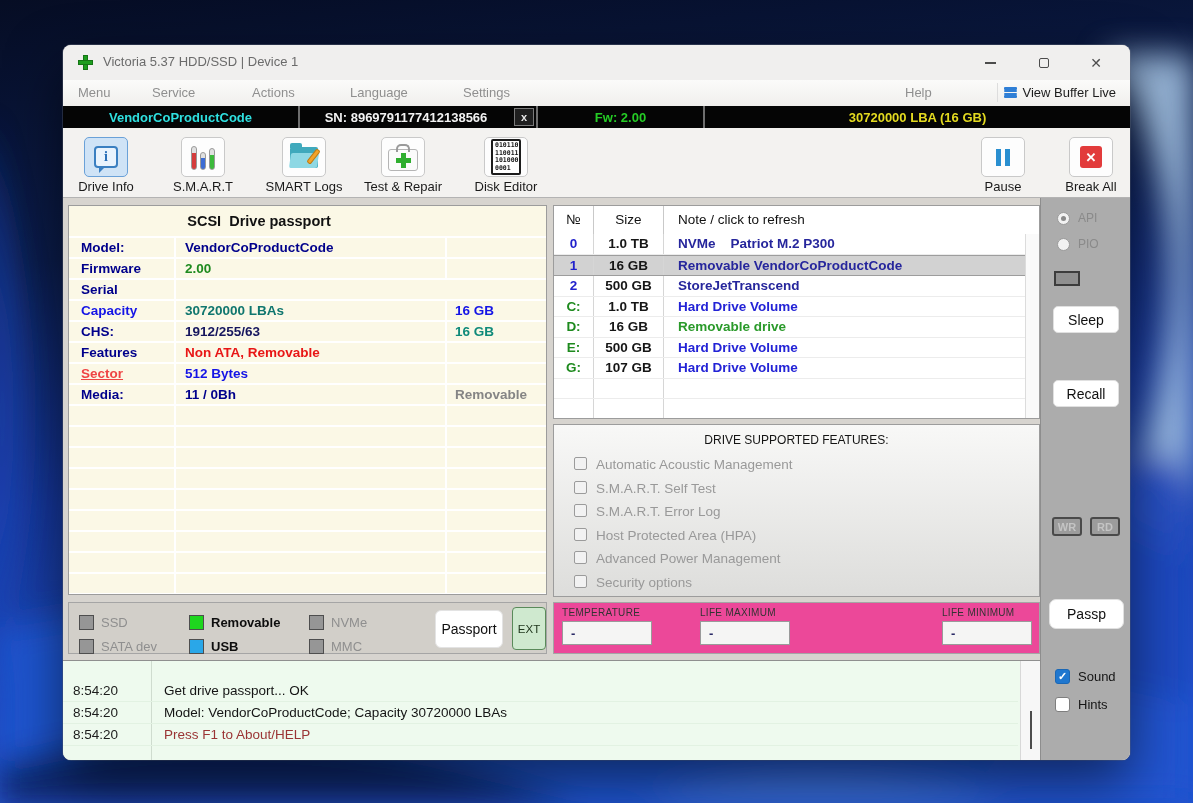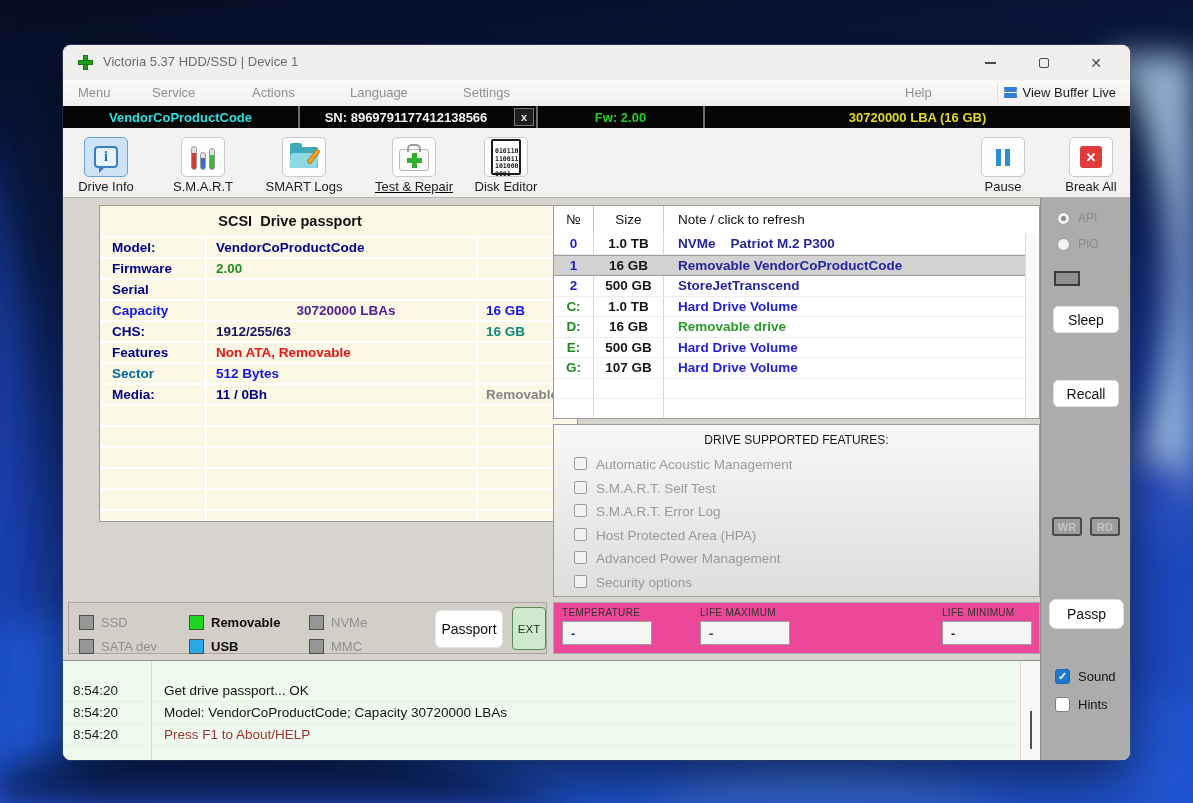--- a/index.html
+++ b/index.html
@@ -48,21 +48,21 @@
 
   
   .toolbar { position:absolute; left:0; top:83px; width:1067px; height:70px;
              background:#f3f2f0; border-bottom:1px solid #b3b3b3; }
   .tb-item { position:absolute; top:9px; text-align:center; cursor:default; }
   .tb-box { width:44px; height:40px; margin:0 auto; background:#fdfdfd; border:1px solid #c9c9c9;
             border-radius:5px; display:flex; align-items:center; justify-content:center; }
   .tb-item.selected .tb-box { background:#cfe3f6; border:1px solid #6aa1d8; }
   .tb-label { margin-top:2px; font-size:13px; color:#1a1a1a; white-space:nowrap; }
   .ti-0{left:0px;width:86px;} .ti-1{left:97px;width:86px;} .ti-2{left:194px;width:94px;}
-  .ti-3{left:300px;width:102px;text-decoration:underline;} .ti-4{left:398px;width:90px;}
+  .ti-3{left:289px;width:102px;} .ti-4{left:398px;width:90px;}
   .ti-pause{left:902px;width:76px;} .ti-break{left:989px;width:78px;}
 
   
   .ic-bubble { position:relative; width:24px; height:22px; background:#e9f3fd; border:2px solid #3a7fc1; border-radius:4px; }
   .ic-bubble b { position:absolute; left:0; right:0; top:1px; text-align:center; color:#2a6fb8; font-size:14px; font-family:"Liberation Serif",serif; }
   .ic-bubble i { position:absolute; left:3px; bottom:-7px; width:0; height:0; border-left:7px solid #3a7fc1; border-bottom:7px solid transparent; }
   .ic-tubes { display:flex; align-items:flex-end; gap:3px; height:26px; }
   .ic-tubes i { display:block; width:6px; border-radius:3px; border:1px solid #999; }
   .ic-tubes .t1{height:24px; background:linear-gradient(#e0e0e0 25%, #d43c3c 25%);}
   .ic-tubes .t2{height:18px; background:linear-gradient(#e0e0e0 30%, #3c6cd4 30%);}
@@ -72,33 +72,33 @@
   .ic-folder .tab  { position:absolute; left:0; top:-4px; width:12px; height:5px; background:#3fa9bc; border-radius:2px 2px 0 0; }
   .ic-folder .front{ position:absolute; left:0; bottom:0; width:28px; height:15px; background:#8ed8e4; border-radius:2px; transform:skewX(-8deg); }
   .ic-folder .pen  { position:absolute; right:2px; top:1px; width:5px; height:17px; background:#f2a32a; border-radius:2px; transform:rotate(38deg); border:1px solid #c07d12; }
   .ic-aid { position:relative; width:30px; height:22px; background:#fbfbfb; border:1px solid #b5b5b5; border-radius:3px; margin-top:6px; }
   .ic-aid .handle { position:absolute; left:7px; top:-6px; width:14px; height:8px; border:2px solid #9a9a9a; border-bottom:none; border-radius:5px 5px 0 0; }
   .ic-aid .pv, .ic-aid .ph { position:absolute; background:#2fae2f; }
   .ic-aid .pv { left:12px; top:3px; width:5px; height:15px; }
   .ic-aid .ph { left:7px; top:8px; width:15px; height:5px; }
   .ic-binary { width:30px; height:36px; background:#fff; border:2px solid #1c1c1c; border-radius:2px;
                font-family:"DejaVu Sans Mono",monospace; font-size:6.5px; line-height:7.6px; font-weight:bold;
-               color:#111; text-align:left; padding:7px 0 0 2px; letter-spacing:0; }
+               color:#111; text-align:left; padding:1px 0 0 2px; letter-spacing:0; }
   .ic-pause { display:flex; gap:4px; }
   .ic-pause i { width:5px; height:17px; background:#2a8fd0; display:block; }
   .ic-break { width:22px; height:22px; background:#e23b3b; border-radius:3px; color:#fff; font-weight:bold;
               font-size:13px; display:flex; align-items:center; justify-content:center; }
 
   
   .main-bg { position:absolute; left:0; top:153px; width:1067px; height:562px; background:#d7d4cf; }
 
   .panel { position:absolute; background:#fff; border:1px solid #9c9c9c; }
 
   
-  .passport { left:5px; top:160px; width:479px; height:317px; background:#fbf8e6; overflow:hidden;margin-left:31px; }
+  .passport { left:5px; top:160px; width:479px; height:390px; background:#fbf8e6; overflow:hidden; }
   .p-head { height:32px; line-height:30px; border-bottom:2px solid #fff; }
   .p-head span { display:inline-block; width:380px; text-align:center; font-size:14.5px; font-weight:bold; color:#111; white-space:pre; }
   .p-row { display:flex; height:21px; border-bottom:2px solid #fff; font-size:13.5px; font-weight:bold; }
   .p-label { width:107px; padding-left:12px; border-right:2px solid #fff; line-height:19px; white-space:nowrap; overflow:hidden; }
   .p-value { width:271px; padding-left:9px; border-right:2px solid #fff; line-height:19px; white-space:nowrap; overflow:hidden; }
   .p-extra { flex:1; padding-left:8px; line-height:19px; white-space:nowrap; overflow:hidden; }
 
   
   .drivelist { left:490px; top:160px; width:487px; height:214px; background:#fff; overflow:hidden; }
   .d-head { display:flex; height:28px; font-size:13.5px; color:#111; }
@@ -335,35 +335,35 @@
             <span class="p-label" style="color: rgb(0, 0, 139);">Firmware</span>
             <span class="p-value" style="color: rgb(30, 138, 30);">2.00</span>
             <span class="p-extra"></span>
           </div>
           <div class="p-row">
             <span class="p-label" style="color: rgb(0, 0, 139);">Serial</span>
             <span class="p-extra"></span>
           </div>
           <div class="p-row">
             <span class="p-label" style="color: rgb(20, 20, 230);">Capacity</span>
-            <span class="p-value" style="color: #4c1d95; text-align: center;">30720000 LBAs</span>
+            <span class="p-value" style="color: #0f766e;">30720000 LBAs</span>
             <span class="p-extra" style="color: rgb(20, 20, 230);">16 GB</span>
           </div>
           <div class="p-row">
             <span class="p-label" style="color: rgb(0, 0, 139);">CHS:</span>
             <span class="p-value" style="color: rgb(22, 22, 94);">1912/255/63</span>
             <span class="p-extra" style="color: rgb(15, 138, 122);">16 GB</span>
           </div>
           <div class="p-row">
             <span class="p-label" style="color: rgb(0, 0, 139);">Features</span>
             <span class="p-value" style="color: rgb(232, 22, 22);">Non ATA, Removable</span>
             <span class="p-extra"></span>
           </div>
           <div class="p-row">
-            <span class="p-label" style="color: #0369a1;">Sector</span>
+            <span class="p-label" style="color: #ef4444; text-decoration: underline;">Sector</span>
             <span class="p-value" style="color: rgb(20, 20, 230);">512 Bytes</span>
             <span class="p-extra"></span>
           </div>
           <div class="p-row">
             <span class="p-label" style="color: rgb(0, 0, 139);">Media:</span>
             <span class="p-value" style="color: rgb(0, 0, 139);">11 / 0Bh</span>
             <span class="p-extra" style="color: rgb(133, 133, 133);">Removable</span>
           </div>
           <div class="p-row">
             <span class="p-label"></span>

